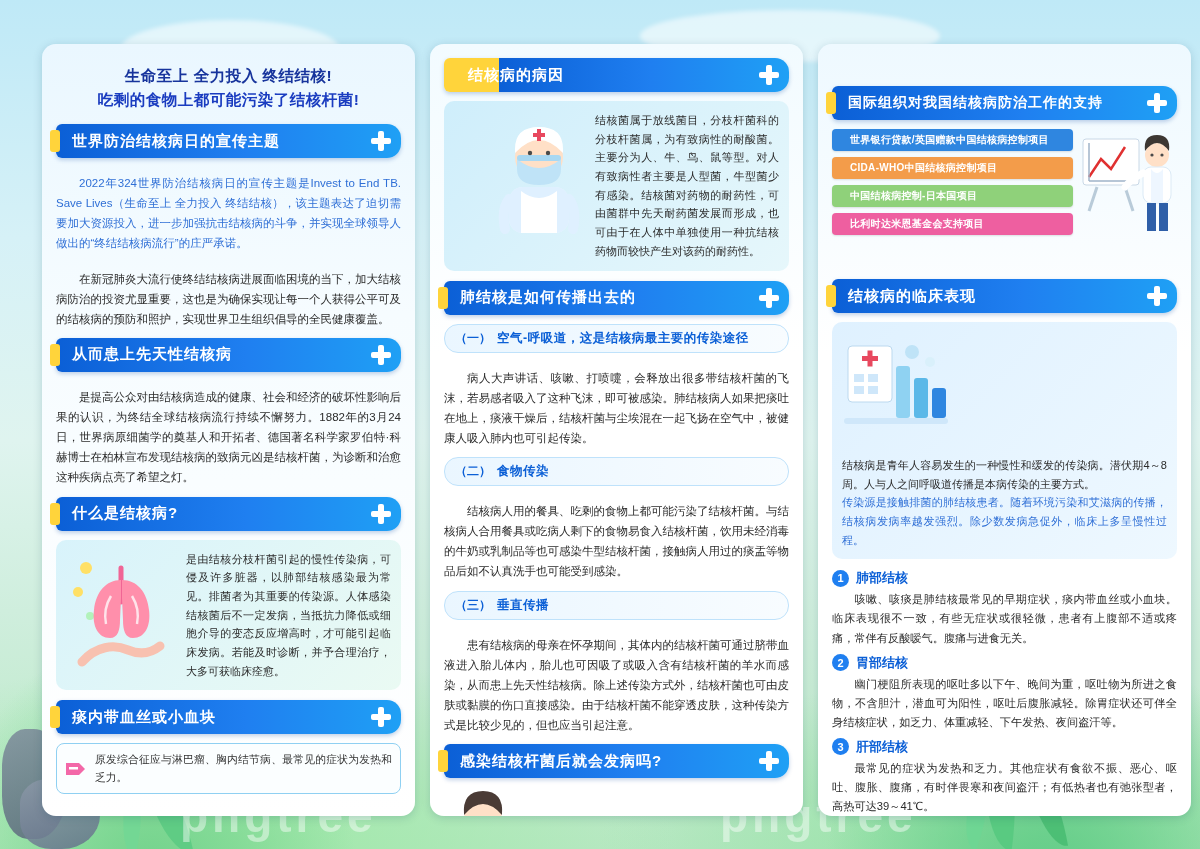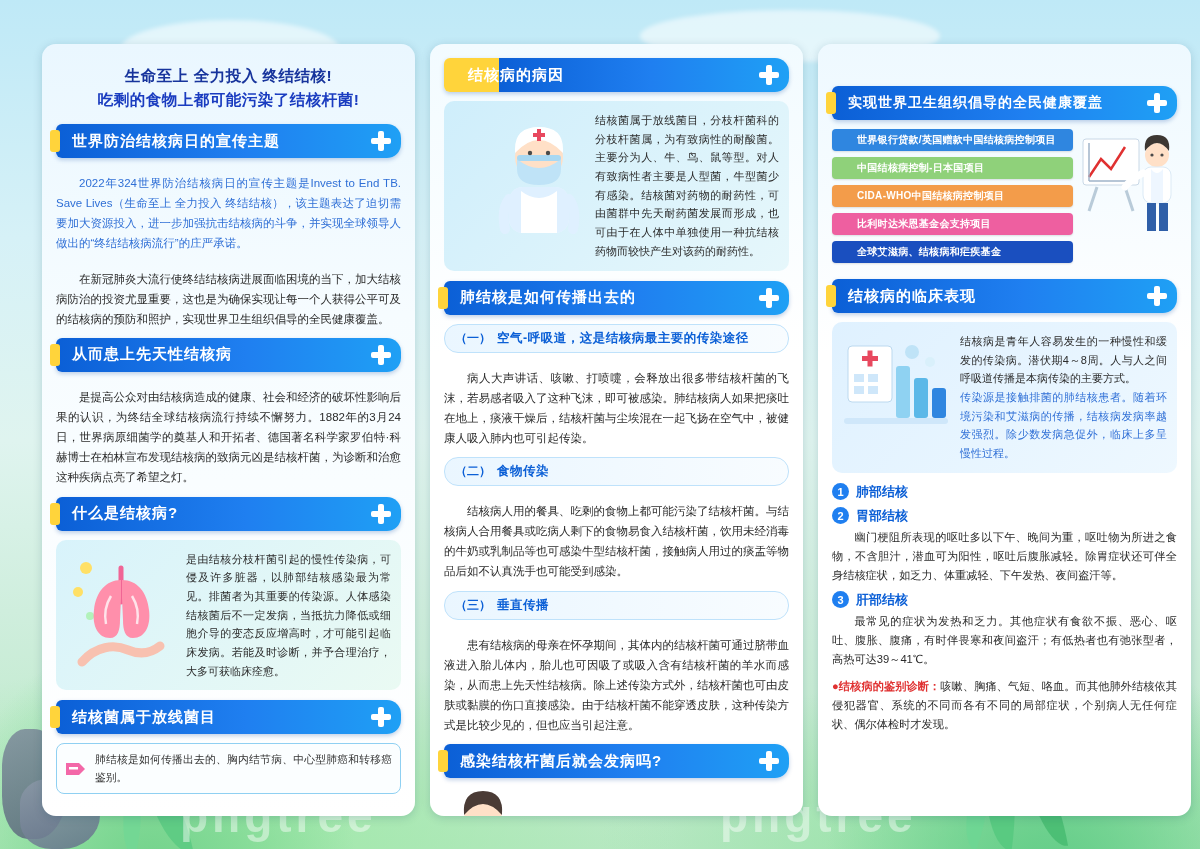--- a/index.html
+++ b/index.html
@@ -94,21 +94,21 @@
   p.body.blue { color:#2f6fd6; }
 
   
   .card {
     border-radius:10px; padding:10px;
     display:flex; gap:8px; align-items:flex-start;
     margin-bottom:10px;
   }
   .card-lung { background:linear-gradient(135deg,#d8f3fb 0%,#eafaf3 100%); }
   .card-cause { background:linear-gradient(135deg,#cfeefb 0%,#e6f7fb 100%);padding-left:47px; }
-  .card-clin { background:linear-gradient(135deg,#dff1ff 0%,#eef8ff 100%); }
+  .card-clin { background:linear-gradient(135deg,#dff1ff 0%,#eef8ff 100%);flex-direction:column; }
   .card .txt { font-size:11px; line-height:1.7; color:#2b2b2b; text-align:justify; flex:1; }
 
   .illus { flex:0 0 auto; }
 
   
   .chips { }
   .chip {
     display:flex; align-items:center; gap:8px;
     border:1px solid #8fd0f2; border-radius:8px;
     padding:7px 8px; margin-bottom:8px; background:#fbfeff;
@@ -125,21 +125,21 @@
     padding:5px 10px; margin:2px 0 8px 0;
   }
   .sub .num { color:#0b5fd6; font-weight:bold; font-size:12px; }
   .sub .lbl { color:#0b5fd6; font-weight:bold; font-size:12.5px; letter-spacing:.5px; }
 
   
   .projects { display:flex; gap:8px; margin-bottom:10px; }
   .proj-list { flex:1; display:flex; flex-direction:column; gap:6px; }
   .proj {
     height:22px; border-radius:4px; color:#fff; font-size:10px;
-    display:flex; align-items:center; padding-left:25px; font-weight:bold;
+    display:flex; align-items:center; padding-left:18px; font-weight:bold;
     letter-spacing:.3px;
     box-shadow:0 1px 2px rgba(0,0,0,.12);
   }
   .proj-side { flex:0 0 96px; display:flex; align-items:center; justify-content:center; }
 
   
   .numitem { margin-bottom:6px; }
   .numhead { display:flex; align-items:center; gap:7px; margin-bottom:3px; }
   .numhead .circ {
     width:17px; height:17px; border-radius:50%; background:#1f7ff0;
@@ -217,35 +217,35 @@
         <path d="M56 30 C71 30 81 42 83 60 C85 76 79 88 67 88 C59 88 57 80 57 70 L56 48 Z" fill="#ff8fab"></path>
         <path d="M45 46 C40 54 38 64 40 74" stroke="#fff" stroke-width="2.5" fill="none" opacity=".75"></path>
         <path d="M66 46 C71 54 73 64 71 74" stroke="#fff" stroke-width="2.5" fill="none" opacity=".75"></path>
         <path d="M16 112 C30 96 48 94 62 100 C74 105 84 104 94 96" stroke="#f8c1b0" stroke-width="9" fill="none" stroke-linecap="round"></path>
       </svg>
     </div>
     <div class="txt">是由结核分枝杆菌引起的慢性传染病，可侵及许多脏器，以肺部结核感染最为常见。排菌者为其重要的传染源。人体感染结核菌后不一定发病，当抵抗力降低或细胞介导的变态反应增高时，才可能引起临床发病。若能及时诊断，并予合理治疗，大多可获临床痊愈。</div>
   </div>
 
   <div class="bar">
-    <span class="t">结核菌属于放线菌目</span>
+    <span class="t">痰内带血丝或小血块</span>
     <span class="cross">
         <i></i>
         <i></i>
       </span>
   </div>
   <div class="chips">
     <div class="chip">
       <span class="tag">
         <svg width="22" height="22" viewBox="0 0 22 22">
             <path d="M1 5 h13 l6 6 -6 6 H1 z" fill="#f368a8"></path>
             <rect x="4" y="9" width="9" height="2.5" fill="#fff"></rect>
           </svg>
       </span>
-      <span>肺结核是如何传播出去的、胸内结节病、中心型肺癌和转移癌鉴别。</span>
+      <span>原发综合征应与淋巴瘤、胸内结节病、最常见的症状为发热和乏力。</span>
     </div>
 
   </div>
 </div>
 
 <div class="panel panel-2">
 
   <div class="bar bar-yellow" style="">
     <span class="t">结核病的病因</span>
     <span class="cross">
@@ -326,34 +326,33 @@
     </div>
     <div class="txt">
       
     </div>
   </div>
 </div>
 
 <div class="panel panel-3">
 
   <div class="bar" style="margin-top:28px">
-    <span class="t" style="font-size:14px">实现世界卫生组织倡导的全民健康覆盖</span>
+    <span class="t" style="font-size:14px">国际组织对我国结核病防治工作的支持</span>
     <span class="cross">
         <i></i>
         <i></i>
       </span>
   </div>
 
   <div class="projects">
     <div class="proj-list">
       <div class="proj" style="background:#2f86e0">世界银行贷款/英国赠款中国结核病控制项目</div>
+      <div class="proj" style="background:#f39c4a">CIDA-WHO中国结核病控制项目</div>
       <div class="proj" style="background:#8fd17a">中国结核病控制-日本国项目</div>
-      <div class="proj" style="background:#f39c4a">CIDA-WHO中国结核病控制项目</div>
       <div class="proj" style="background:#ee5fa0">比利时达米恩基金会支持项目</div>
-      <div class="proj" style="background:#1a4fbf">全球艾滋病、结核病和疟疾基金</div>
     </div>
     <div class="proj-side">
       <svg width="96" height="140" viewBox="0 0 96 140">
         <rect x="2" y="10" width="56" height="46" rx="3" fill="#ffffff" stroke="#c9d8e6"></rect>
         <path d="M8 48 L20 30 L30 40 L44 18" stroke="#e03131" stroke-width="2.5" fill="none"></path>
         <path d="M8 52 L52 52" stroke="#9fb3c8" stroke-width="1.5"></path>
         <path d="M8 14 L8 52" stroke="#9fb3c8" stroke-width="1.5"></path>
         <path d="M16 58 L8 82 M44 58 L52 82" stroke="#b9cbd9" stroke-width="3"></path>
         <circle cx="76" cy="26" r="12" fill="#ffe0c7"></circle>
         <path d="M64 22 q12 -16 24 0 q2 -16 -12 -16 q-14 0 -12 16 z" fill="#3d3732"></path>
@@ -398,20 +397,21 @@
       <div>结核病是青年人容易发生的一种慢性和缓发的传染病。潜伏期4～8周。人与人之间呼吸道传播是本病传染的主要方式。</div>
       <div class="blue" style="color:#2f6fd6">传染源是接触排菌的肺结核患者。随着环境污染和艾滋病的传播，结核病发病率越发强烈。除少数发病急促外，临床上多呈慢性过程。</div>
     </div>
   </div>
 
   <div class="numitem">
     <div class="numhead">
       <span class="circ">1</span>
       <span class="ttl">肺部结核</span>
     </div>
+    <p>咳嗽、咳痰是肺结核最常见的早期症状，痰内带血丝或小血块。临床表现很不一致，有些无症状或很轻微，患者有上腹部不适或疼痛，常伴有反酸嗳气。腹痛与进食无关。</p>
   </div>
 
   <div class="numitem">
     <div class="numhead">
       <span class="circ">2</span>
       <span class="ttl">胃部结核</span>
     </div>
     <p>幽门梗阻所表现的呕吐多以下午、晚间为重，呕吐物为所进之食物，不含胆汁，潜血可为阳性，呕吐后腹胀减轻。除胃症状还可伴全身结核症状，如乏力、体重减轻、下午发热、夜间盗汗等。</p>
   </div>
 

